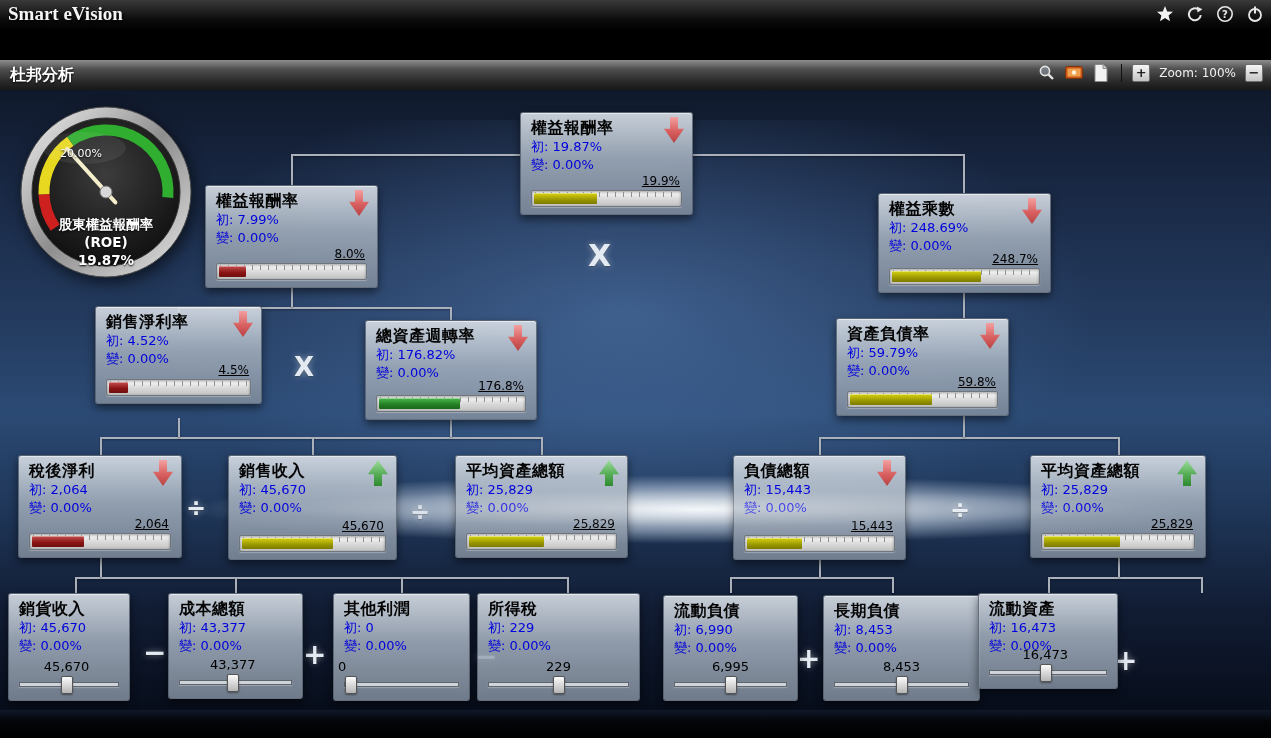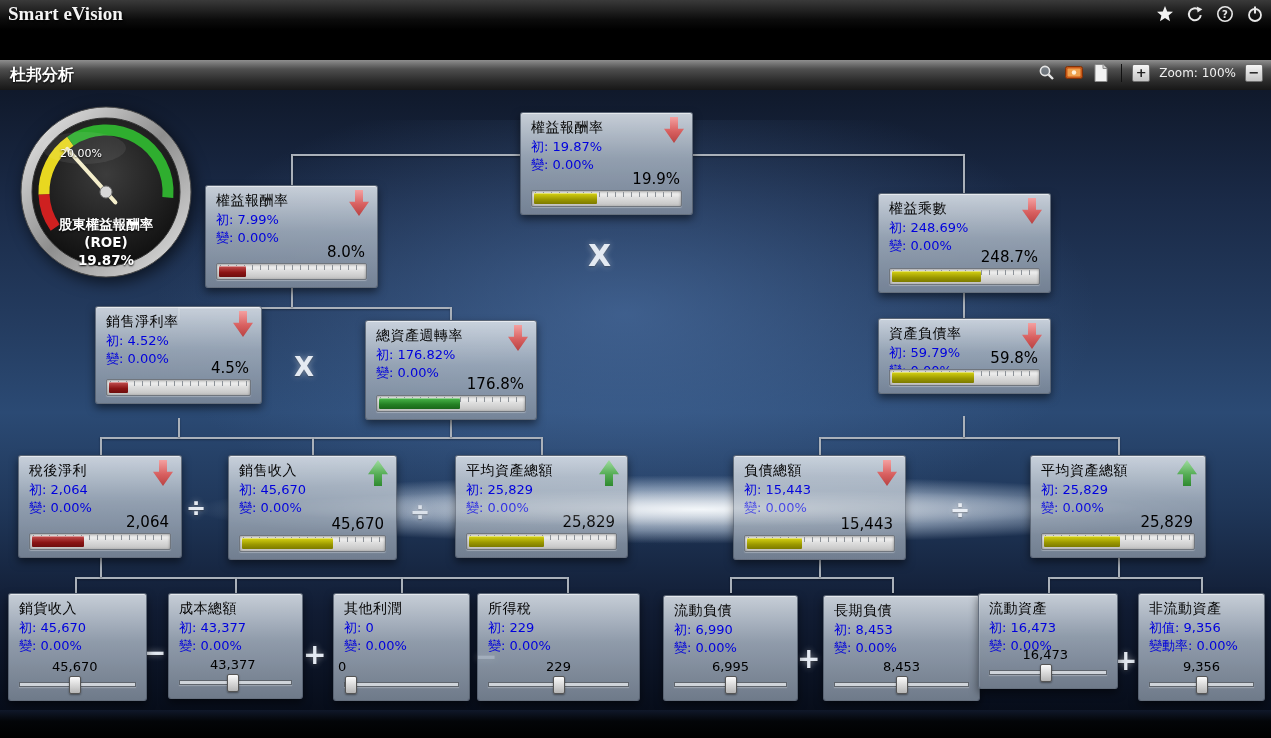--- a/index.html
+++ b/index.html
@@ -46,23 +46,23 @@
   .cl{position:absolute;background:#aab1ba;box-shadow:0 1px 2px rgba(0,0,0,.35);z-index:1;}
   .cl.h{height:2px;} .cl.v{width:2px;}
 
   .op{position:absolute;z-index:1;color:#e4eaf2;font-weight:bold;text-shadow:0 0 6px rgba(255,255,255,.45),0 1px 2px rgba(0,0,0,.4);}
 
   
   .node{position:absolute;z-index:2;box-sizing:border-box;padding:5px 10px;border-radius:3px;
     background:linear-gradient(180deg,rgba(214,221,229,.92) 0%,rgba(162,174,188,.88) 45%,rgba(128,140,156,.86) 100%);
     border:1px solid rgba(85,95,110,.85);
     box-shadow:0 4px 9px rgba(0,0,0,.5),inset 0 1px 0 rgba(255,255,255,.55);cursor:pointer;}
-  .n-title{font-size:14px;font-weight:normal;color:#050505;letter-spacing:.5px;line-height:19px;}
+  .n-title{font-size:16px;font-weight:bold;color:#050505;letter-spacing:.5px;line-height:19px;}
   .n-line{font-size:13px;color:#0000dd;line-height:17px;margin-top:1px;white-space:nowrap;}
-  .n-val{position:absolute;right:12px;bottom:26px;font-size:15px;color:#000;}
+  .n-val{position:absolute;right:12px;bottom:26px;font-size:12px;color:#000;text-decoration:underline;}
   .arrow{position:absolute;top:4px;right:8px;width:20px;height:26px;filter:drop-shadow(1px 1px 1px rgba(0,0,0,.45));}
   .arrow[data-dir="down"]{background:linear-gradient(180deg,#f4a0a0,#d86060 55%,#b84242);
     clip-path:polygon(30% 0,70% 0,70% 45%,100% 45%,50% 100%,0 45%,30% 45%);}
   .arrow[data-dir="up"]{background:linear-gradient(180deg,#9fdc9f,#55ad55 55%,#2f8a2f);
     clip-path:polygon(50% 0,100% 55%,70% 55%,70% 100%,30% 100%,30% 55%,0 55%);}
 
   .meter{position:absolute;left:10px;right:10px;bottom:7px;height:15px;border:1px solid #70767e;border-radius:2px;
     background:linear-gradient(#ffffff,#dedede 45%,#c2c2c2);
     box-shadow:inset 0 1px 3px rgba(0,0,0,.4),0 1px 1px rgba(255,255,255,.3);}
   .ticks{position:absolute;left:3px;right:3px;top:1px;height:5px;
@@ -286,21 +286,21 @@
       <span class="arrow" data-dir="down"></span>
       <div class="n-line">初: 176.82%</div>
       <div class="n-line">變: 0.00%</div>
       <div class="n-val">176.8%</div>
       <div class="meter">
           <div class="ticks"></div>
         <div class="fill" data-color="green" style="width: 55%;"></div>
         </div>
     </div>
 
-    <div class="node" style="left:878px;top:228px;width:173px;height:76px">
+    <div class="node" style="left:836px;top:228px;width:173px;height:98px">
       <div class="n-title">資產負債率</div>
       <span class="arrow" data-dir="down"></span>
       <div class="n-line">初: 59.79%</div>
       <div class="n-line">變: 0.00%</div>
       <div class="n-val">59.8%</div>
       <div class="meter">
           <div class="ticks"></div>
         <div class="fill" data-color="olive" style="width: 55%;"></div>
         </div>
     </div>
@@ -358,21 +358,21 @@
       <span class="arrow" data-dir="up"></span>
       <div class="n-line">初: 25,829</div>
       <div class="n-line">變: 0.00%</div>
       <div class="n-val">25,829</div>
       <div class="meter">
           <div class="ticks"></div>
         <div class="fill" data-color="olive" style="width: 50%;"></div>
         </div>
     </div>
 
-    <div class="node" style="left:8px;top:503px;width:139px;height:108px">
+    <div class="node" style="left:8px;top:503px;width:122px;height:108px">
       <div class="n-title">銷貨收入</div>
       <div class="n-line">初: 45,670</div>
       <div class="n-line">變: 0.00%</div>
       <div class="s-val" style="left: 48%;">45,670</div>
       <div class="slider">
           <div class="track"></div>
         <div class="handle" style="left: 48%;"></div>
         </div>
     </div>
 
@@ -435,28 +435,18 @@
       <div class="n-title">流動資產</div>
       <div class="n-line">初: 16,473</div>
       <div class="n-line">變: 0.00%</div>
       <div class="s-val" style="left: 48%;">16,473</div>
       <div class="slider">
           <div class="track"></div>
         <div class="handle" style="left: 48%;"></div>
         </div>
     </div>
 
-    <div class="node" style="left:1138px;top:503px;width:127px;height:108px">
-      <div class="n-title">非流動資產</div>
-      <div class="n-line">初值: 9,356</div>
-      <div class="n-line">變動率: 0.00%</div>
-      <div class="s-val" style="left: 50%;">9,356</div>
-      <div class="slider">
-          <div class="track"></div>
-        <div class="handle" style="left: 50%;"></div>
-        </div>
-    </div>
 
     <div class="streak-over"></div>
   </div>
 
   <div class="bottombar"></div>
 </div>
 
 </body></html>

